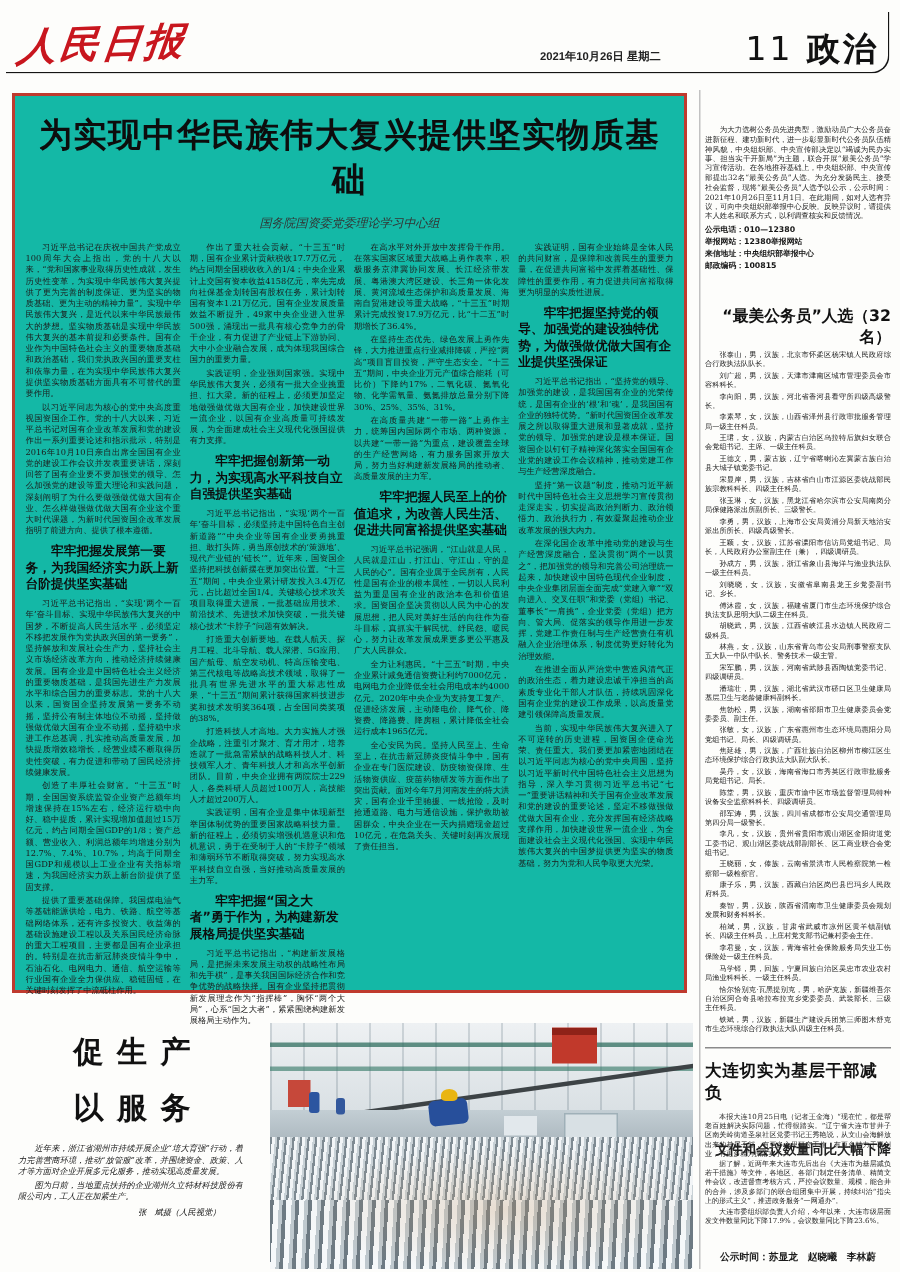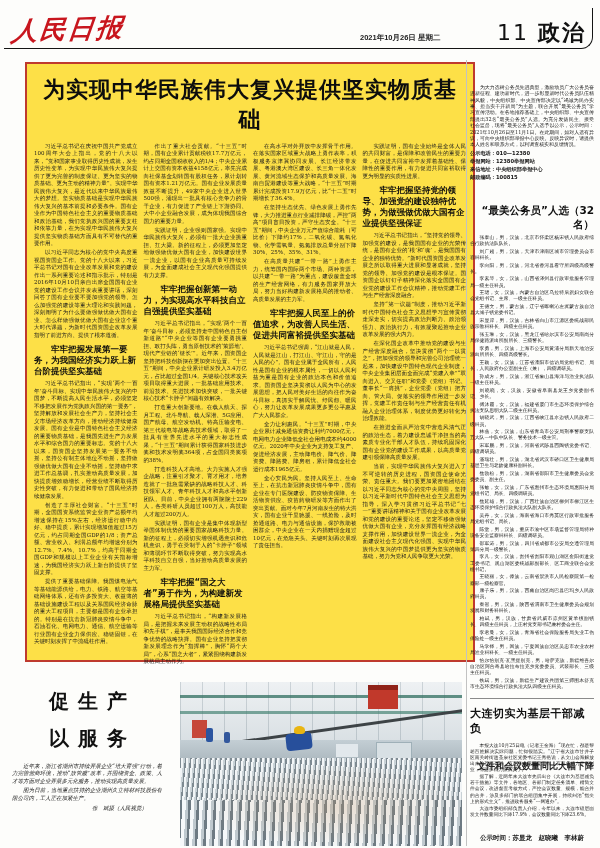--- a/index.html
+++ b/index.html
@@ -11,21 +11,21 @@
              border-radius:0 0 12px 0;}
   .logo{position:absolute;left:12px;top:12px;font-size:26px;font-weight:bold;font-style:italic;
         color:#c8161e;letter-spacing:2px;transform:skewX(-8deg) rotate(-2deg);font-family:"DejaVu Serif",serif;}
   .head-date{position:absolute;left:360px;top:33px;width:160px;text-align:left;
              font-size:7.5px;font-weight:bold;color:#222;font-family:Liberation Sans, sans-serif;}
   .head-pg{position:absolute;right:14px;top:18px;font-size:22px;color:#111;
            font-family:"DejaVu Sans",sans-serif;letter-spacing:2px;text-align:center;}
   .head-pg b{font-family:"DejaVu Serif",serif;}
   
   .red-box{position:absolute;left:8px;top:62px;width:450px;height:600px;
-           border:2px solid #bf3a2e;box-sizing:border-box;background:#fde047;margin-left:17px;}
+           border:2px solid #bf3a2e;box-sizing:border-box;background:#14b8a6;}
   .headline{margin:11px 6px 0;text-align:center;font-size:22px;font-weight:900;
             letter-spacing:1px;font-family:"DejaVu Sans",sans-serif;color:#0d0d0d;}
   .byline{margin-top:8px;text-align:center;font-size:8px;font-style:italic;color:#333;}
   .cols-clip{width:432px;height:524px;overflow:hidden;margin:7px auto 0;}
   .half{transform:scale(.5);transform-origin:0 0;}
   .cols{display:flex;gap:12px;width:864px;}
   .col{width:207px;}
   .col p{margin:0 0 3px;font-size:11px;line-height:15px;text-align:justify;
          text-indent:2em;color:#1c1c1c;}
   .colh{font-size:17px;line-height:22px;font-weight:bold;margin:9px 0 7px;text-indent:2em;
@@ -97,20 +97,21 @@
 
 <div class="page">
 
   <div class="head-rule"></div>
   <div class="logo">人民日报</div>
   <div class="head-date">2021年10月26日  星期二</div>
   <div class="head-pg"><span>11</span>&nbsp;<b>政治</b></div>
 
   <div class="red-box">
     <div class="headline">为实现中华民族伟大复兴提供坚实物质基础</div>
+    <div class="byline">国务院国资委党委理论学习中心组</div>
     <div class="cols-clip">
       <div class="half cols">
           <div class="col">
             <p>习近平总书记在庆祝中国共产党成立100周年大会上指出，党的十八大以来，“党和国家事业取得历史性成就，发生历史性变革，为实现中华民族伟大复兴提供了更为完善的制度保证、更为坚实的物质基础、更为主动的精神力量”。实现中华民族伟大复兴，是近代以来中华民族最伟大的梦想。坚实物质基础是实现中华民族伟大复兴的基本前提和必要条件。国有企业作为中国特色社会主义的重要物质基础和政治基础，我们党执政兴国的重要支柱和依靠力量，在为实现中华民族伟大复兴提供坚实物质基础方面具有不可替代的重要作用。</p>
             <p>以习近平同志为核心的党中央高度重视国资国企工作。党的十八大以来，习近平总书记对国有企业改革发展和党的建设作出一系列重要论述和指示批示，特别是2016年10月10日亲自出席全国国有企业党的建设工作会议并发表重要讲话，深刻回答了国有企业要不要加强党的领导、怎么加强党的建设等重大理论和实践问题，深刻阐明了为什么要做强做优做大国有企业、怎么样做强做优做大国有企业这个重大时代课题，为新时代国资国企改革发展指明了前进方向、提供了根本遵循。</p>
             <div class="colh">牢牢把握发展第一要务，为我国经济实力跃上新台阶提供坚实基础</div>
             <p>习近平总书记指出，“实现‘两个一百年’奋斗目标、实现中华民族伟大复兴的中国梦，不断提高人民生活水平，必须坚定不移把发展作为党执政兴国的第一要务”，坚持解放和发展社会生产力，坚持社会主义市场经济改革方向，推动经济持续健康发展。国有企业是中国特色社会主义经济的重要物质基础，是我国先进生产力发展水平和综合国力的重要标志。党的十八大以来，国资国企坚持发展第一要务不动摇，坚持公有制主体地位不动摇，坚持做强做优做大国有企业不动摇，坚持稳中求进工作总基调，扎实推动高质量发展，加快提质增效稳增长，经营业绩不断取得历史性突破，有力促进和带动了国民经济持续健康发展。</p>
             <p>创造了丰厚社会财富。“十三五”时期，全国国资系统监管企业资产总额年均增速保持在15%左右，经济运行稳中向好、稳中提质，累计实现增加值超过15万亿元，约占同期全国GDP的1/8；资产总额、营业收入、利润总额年均增速分别为12.7%、7.4%、10.7%，均高于同期全国GDP和规模以上工业企业有关指标增速，为我国经济实力跃上新台阶提供了坚固支撑。</p>
             <p>提供了重要基础保障。我国煤电油气等基础能源供给，电力、铁路、航空等基础网络体系，还有许多投资大、收益薄的基础设施建设工程以及关系国民经济命脉的重大工程项目，主要都是国有企业承担的。特别是在抗击新冠肺炎疫情斗争中，石油石化、电网电力、通信、航空运输等行业国有企业全力保供应、稳链固链，在关键时刻发挥了中流砥柱作用。</p>
           </div>

